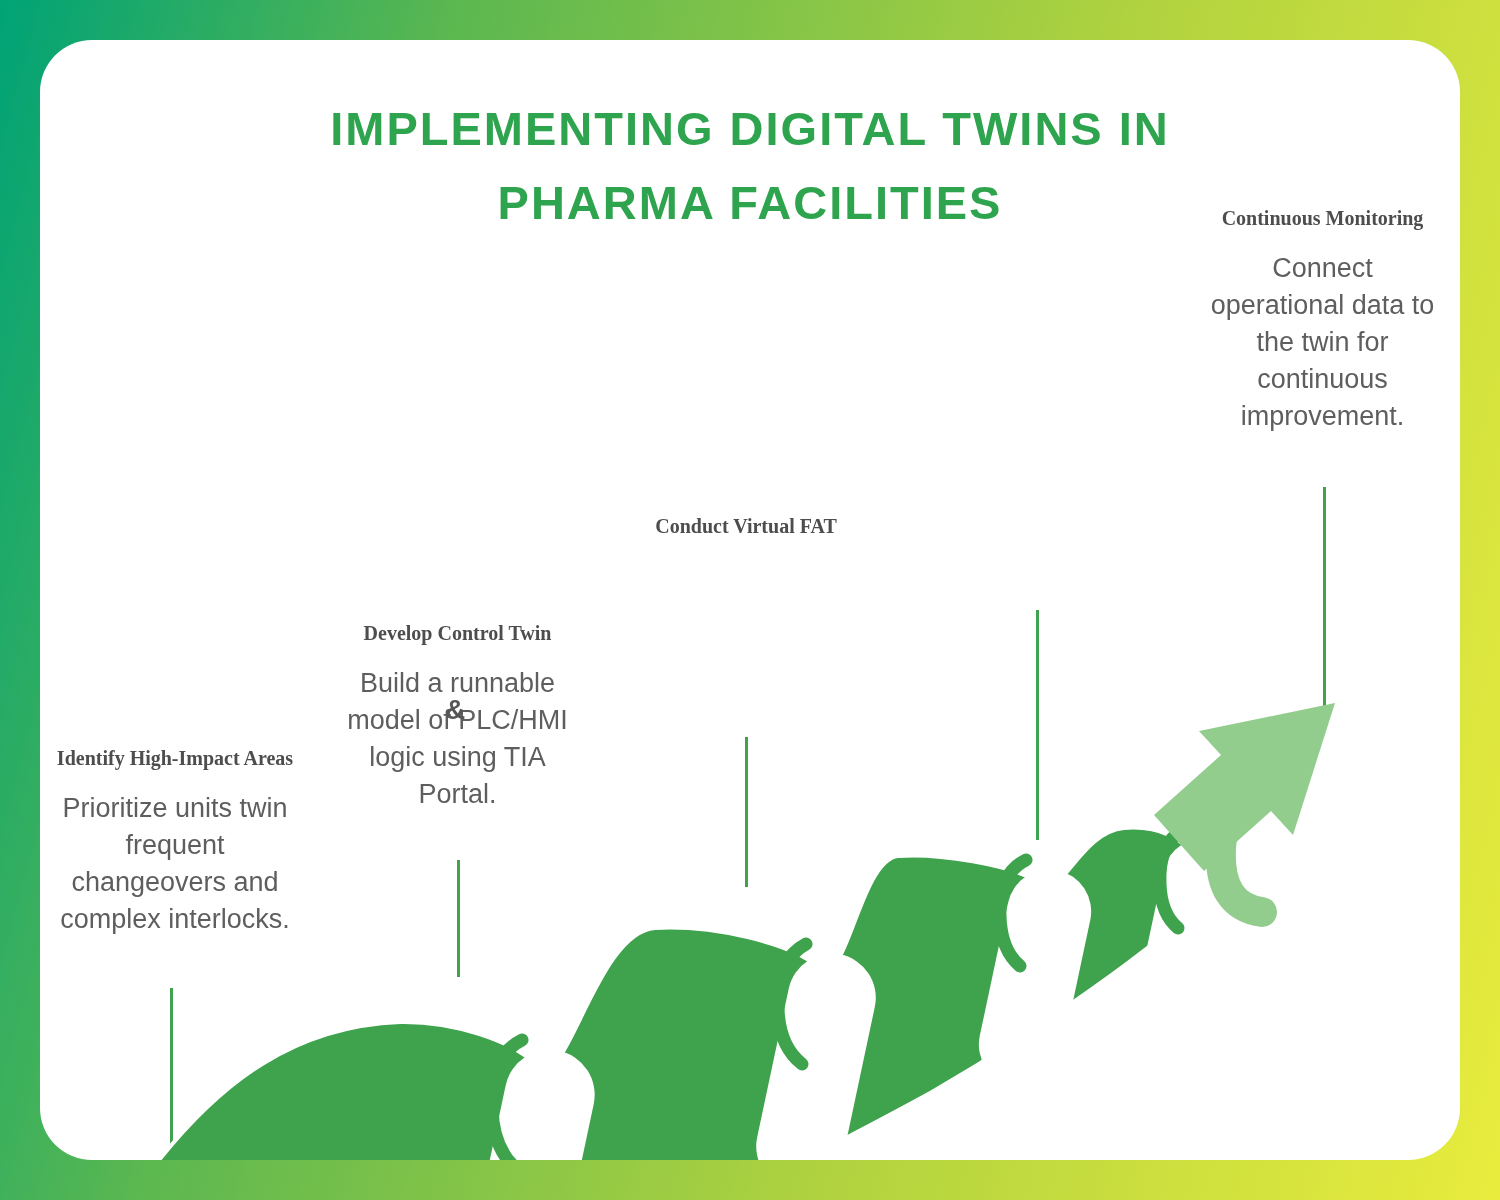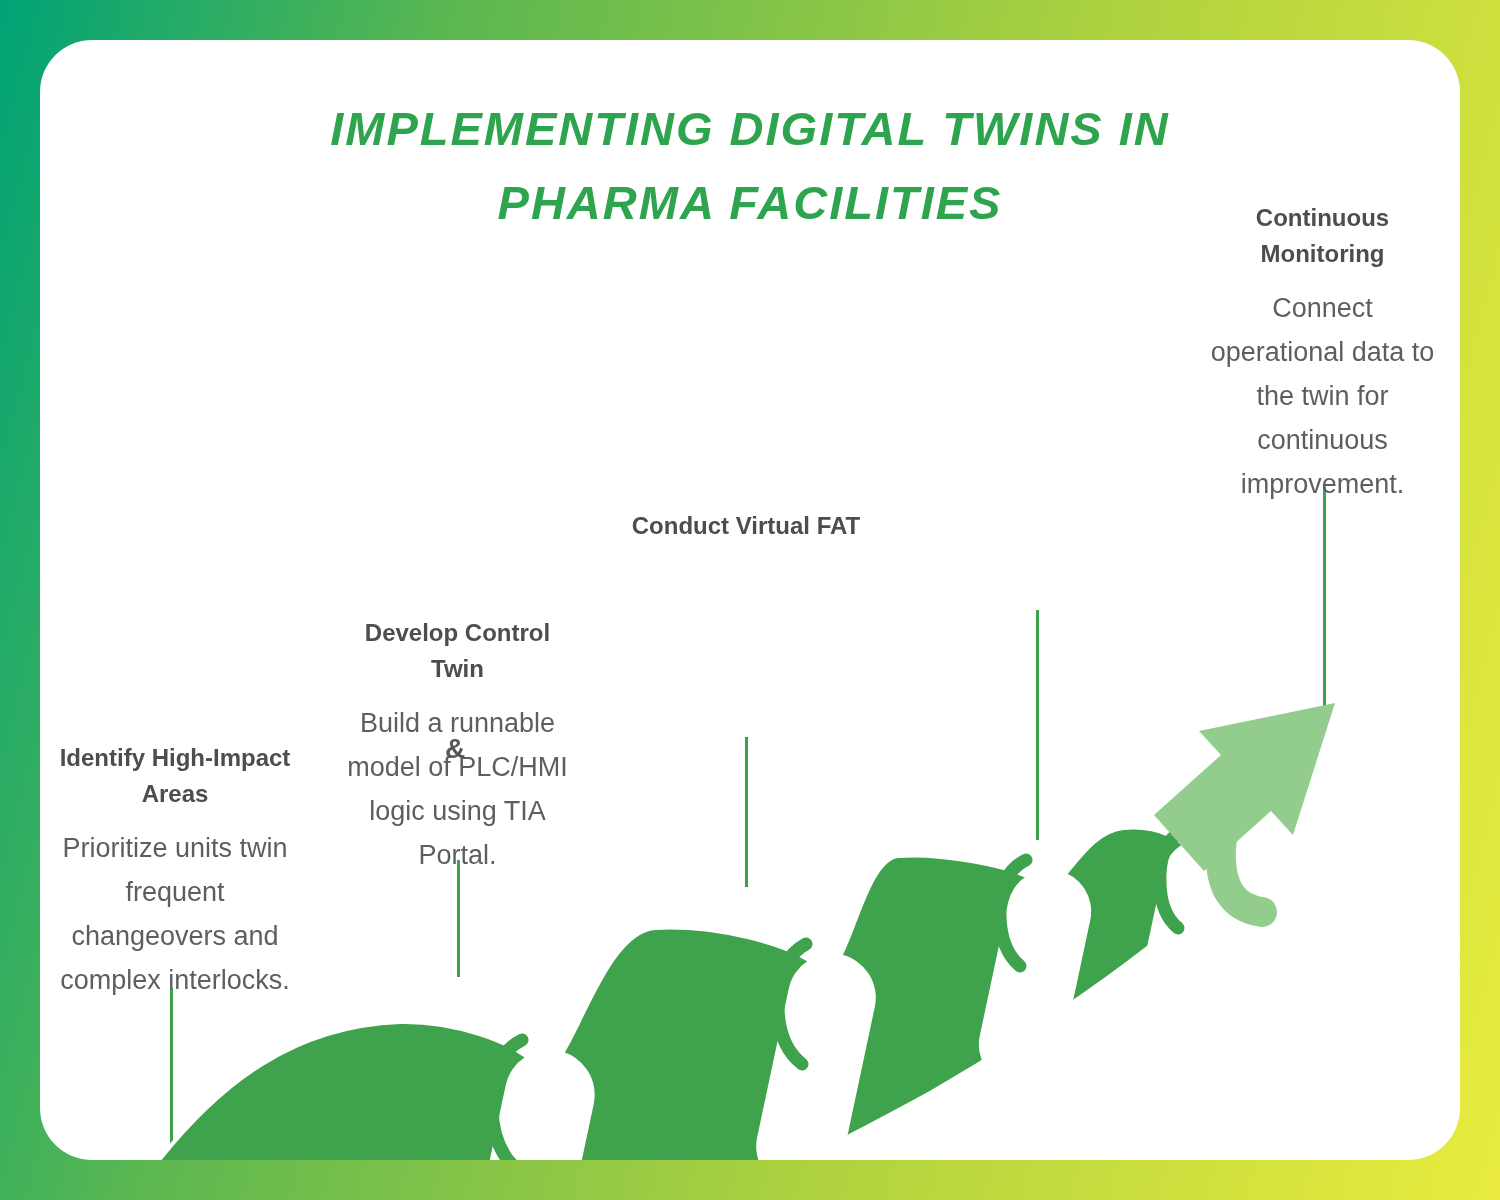--- a/index.html
+++ b/index.html
@@ -9,26 +9,26 @@
     background:linear-gradient(105deg,#00A376 0%,#5BB750 25%,#AFD23F 62%,#E9EC3D 100%);
   }
   .clip{
     position:absolute;left:40px;top:40px;right:40px;bottom:40px;
     background:#ffffff;border-radius:52px;overflow:hidden;
   }
   .layer{position:absolute;left:-40px;top:-40px;width:1500px;height:1200px;}
 
   .title{
     position:absolute;top:92px;left:0;width:100%;text-align:center;
-    color:#2EA44E;font-weight:bold;font-size:47px;letter-spacing:2px;line-height:74px;font-style:italic;
+    color:#2EA44E;font-weight:bold;font-size:47px;letter-spacing:2px;line-height:74px;
   }
 
   .step{position:absolute;text-align:center;}
-  .step-heading{font-weight:bold;font-size:24px;color:#4D4D4D;line-height:36px;}
-  .step-body{margin-top:14px;font-size:27px;color:#5E5E5E;line-height:44px;position:relative;}
+  .step-heading{font-weight:bold;font-size:20px;color:#4D4D4D;line-height:36px;font-family:Liberation Serif, serif;}
+  .step-body{margin-top:14px;font-size:27px;color:#5E5E5E;line-height:37px;position:relative;}
 
   .s1{left:55px;top:700px;width:240px;margin-top:40px;}
   .s2{left:345px;top:615px;width:225px;}
   .s3{left:626px;top:488px;width:240px;margin-top:20px;}
   .s4{left:925px;top:325px;width:220px;}
   .s5{left:1210px;top:200px;width:225px;}
 
   .amp{position:absolute;left:100px;top:26px;font-weight:bold;font-size:28px;color:#555555;}
 
   .connector{position:absolute;width:3px;background:#3FA34D;}

